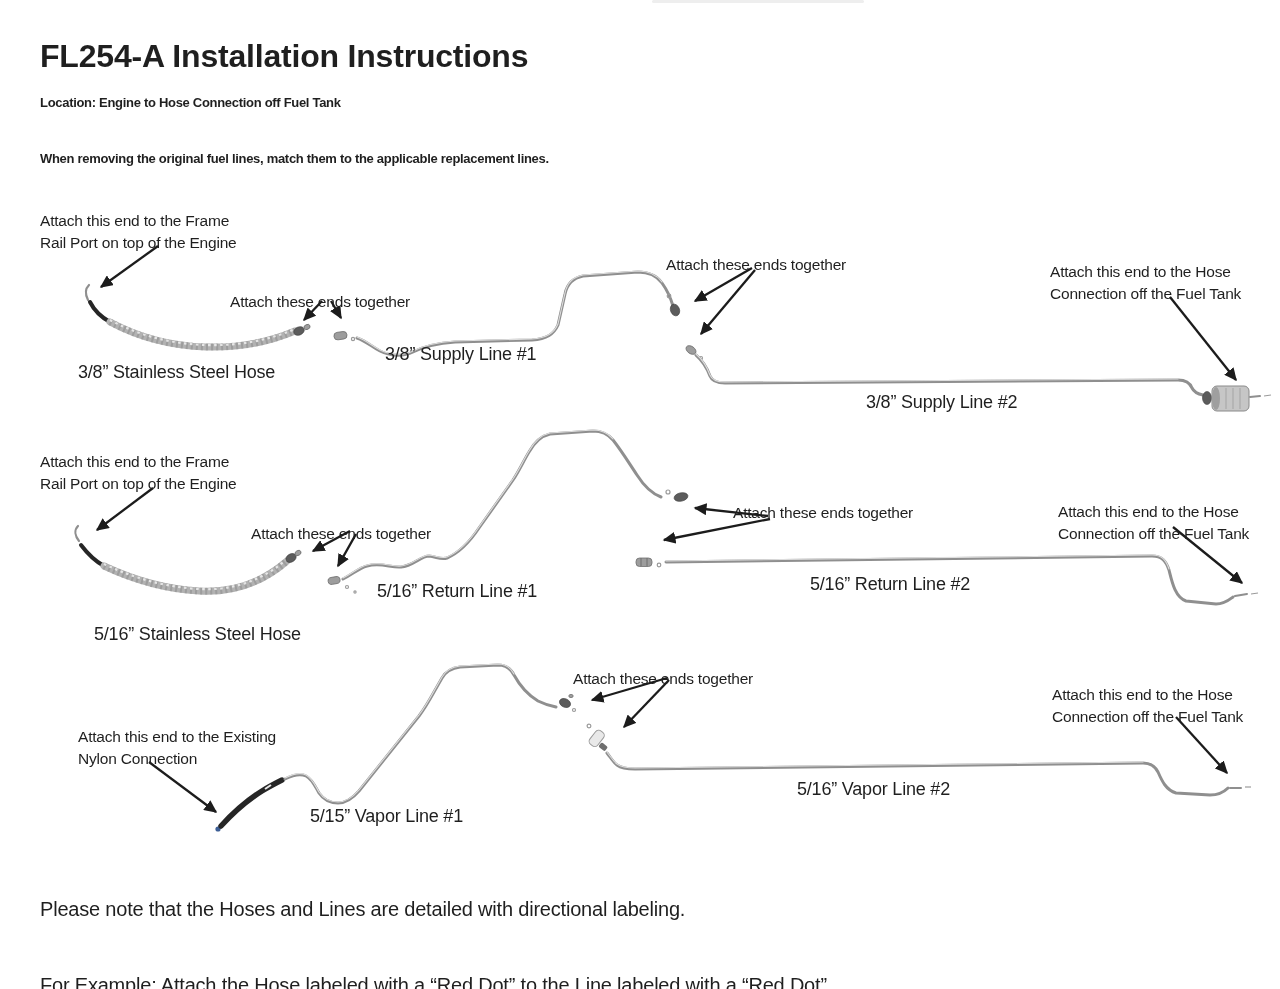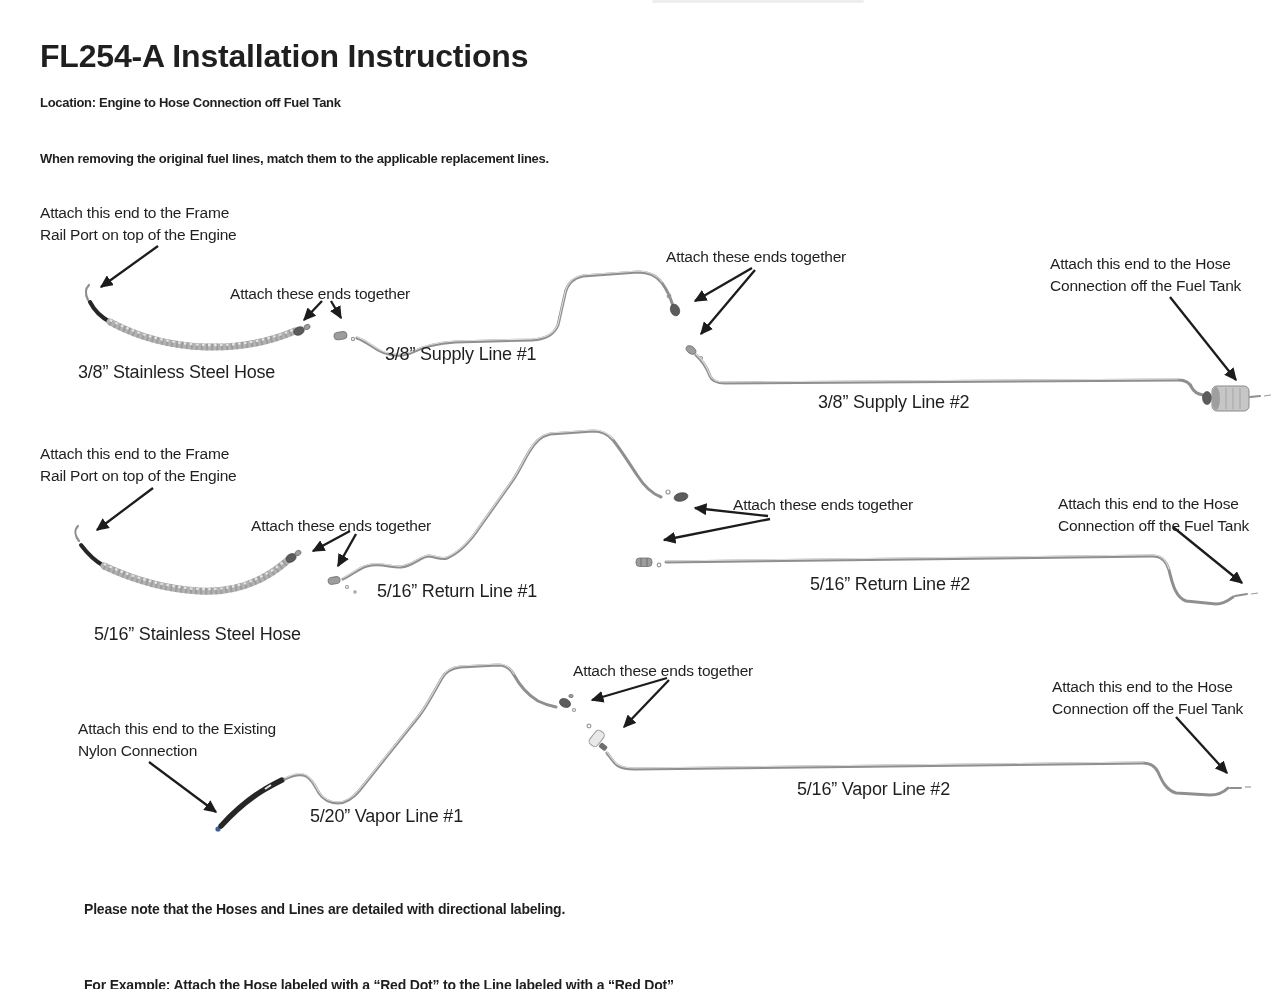--- a/index.html
+++ b/index.html
@@ -3,23 +3,23 @@
 <meta charset="utf-8">
 <style>
   html,body{margin:0;padding:0;}
   body{
     width:1280px;height:989px;background:#ffffff;position:relative;overflow:hidden;
     font-family:"Liberation Sans",sans-serif;color:#1f1f1f;
   }
   .abs{position:absolute;}
   .page-title{font-size:32px;font-weight:bold;letter-spacing:-0.2px;white-space:nowrap;}
   .header-line{font-size:13px;font-weight:bold;letter-spacing:-0.3px;white-space:nowrap;}
-  .callout{font-size:15.5px;line-height:22px;letter-spacing:-0.2px;white-space:pre-line;}
+  .callout{font-size:15.5px;line-height:22px;letter-spacing:-0.2px;white-space:pre-line;margin-top:8px;}
   .part-label{font-size:18px;letter-spacing:-0.2px;white-space:nowrap;}
-  .note-line{font-size:14px;font-weight:bold;letter-spacing:-0.2px;white-space:nowrap;line-height:23px;margin-left:44px;}
+  .note-line{font-size:20px;font-weight:normal;letter-spacing:-0.2px;white-space:nowrap;line-height:23px;}
   svg{display:block;}
   .tube{fill:none;stroke:#8f8f8f;stroke-width:3;stroke-linecap:round;stroke-linejoin:round;}
   .tube-hi{fill:none;stroke:#dedede;stroke-width:1.1;stroke-linecap:round;stroke-linejoin:round;}
   .hose-base{fill:none;stroke:#b2b2b2;stroke-width:7;stroke-linecap:round;}
   .hose-braid{fill:none;stroke:#7e7e7e;stroke-width:7;stroke-linecap:butt;stroke-dasharray:2 3;opacity:.4;}
   .hose-hi{fill:none;stroke:#ececec;stroke-width:2.2;stroke-dasharray:2.5 3.5;opacity:.9;}
   .hose-dark{fill:none;stroke:#262626;stroke-width:4;stroke-linecap:round;}
   .arrow{fill:none;stroke:#1c1c1c;stroke-width:2.3;stroke-linecap:butt;}
   .fit-dark{fill:#5c5c5c;stroke:#3f3f3f;stroke-width:.6;}
   .fit-mid{fill:#9d9d9d;stroke:#6e6e6e;stroke-width:.8;}
@@ -153,36 +153,36 @@
 
 <div class="abs callout" style="left:40px;top:202px;">Attach this end to the Frame
 Rail Port on top of the Engine</div>
 <div class="abs callout" style="left:230px;top:283px;">Attach these ends together</div>
 <div class="abs callout" style="left:666px;top:246px;">Attach these ends together</div>
 <div class="abs callout" style="left:1050px;top:253px;">Attach this end to the Hose
 Connection off the Fuel Tank</div>
 
 <div class="abs part-label" style="left:78px;top:362px;">3/8” Stainless Steel Hose</div>
 <div class="abs part-label" style="left:385px;top:344px;text-align:right;">3/8” Supply Line #1</div>
-<div class="abs part-label" style="left:818px;top:392px;">3/8” Supply Line #2</div>
+<div class="abs part-label" style="left:866px;top:392px;">3/8” Supply Line #2</div>
 
 <div class="abs callout" style="left:40px;top:443px;">Attach this end to the Frame
 Rail Port on top of the Engine</div>
 <div class="abs callout" style="left:251px;top:515px;">Attach these ends together</div>
 <div class="abs callout" style="left:733px;top:494px;">Attach these ends together</div>
 <div class="abs callout" style="left:1058px;top:493px;">Attach this end to the Hose
 Connection off the Fuel Tank</div>
 
 <div class="abs part-label" style="left:78px;top:624px;margin-left:16px;">5/16” Stainless Steel Hose</div>
 <div class="abs part-label" style="left:377px;top:581px;">5/16” Return Line #1</div>
 <div class="abs part-label" style="left:790px;top:574px;margin-left:20px;">5/16” Return Line #2</div>
 
 <div class="abs callout" style="left:573px;top:660px;">Attach these ends together</div>
 <div class="abs callout" style="left:78px;top:718px;">Attach this end to the Existing
 Nylon Connection</div>
 <div class="abs callout" style="left:1052px;top:676px;">Attach this end to the Hose
 Connection off the Fuel Tank</div>
 
-<div class="abs part-label" style="left:310px;top:806px;">5/20” Vapor Line #1</div>
+<div class="abs part-label" style="left:310px;top:806px;">5/15” Vapor Line #1</div>
 <div class="abs part-label" style="left:797px;top:779px;">5/16” Vapor Line #2</div>
 
 <div class="abs note-line" style="left:40px;top:898px;">Please note that the Hoses and Lines are detailed with directional labeling.</div>
 <div class="abs note-line" style="left:40px;top:974px;">For Example: Attach the Hose labeled with a “Red Dot” to the Line labeled with a “Red Dot”</div>
 
 </body></html>

